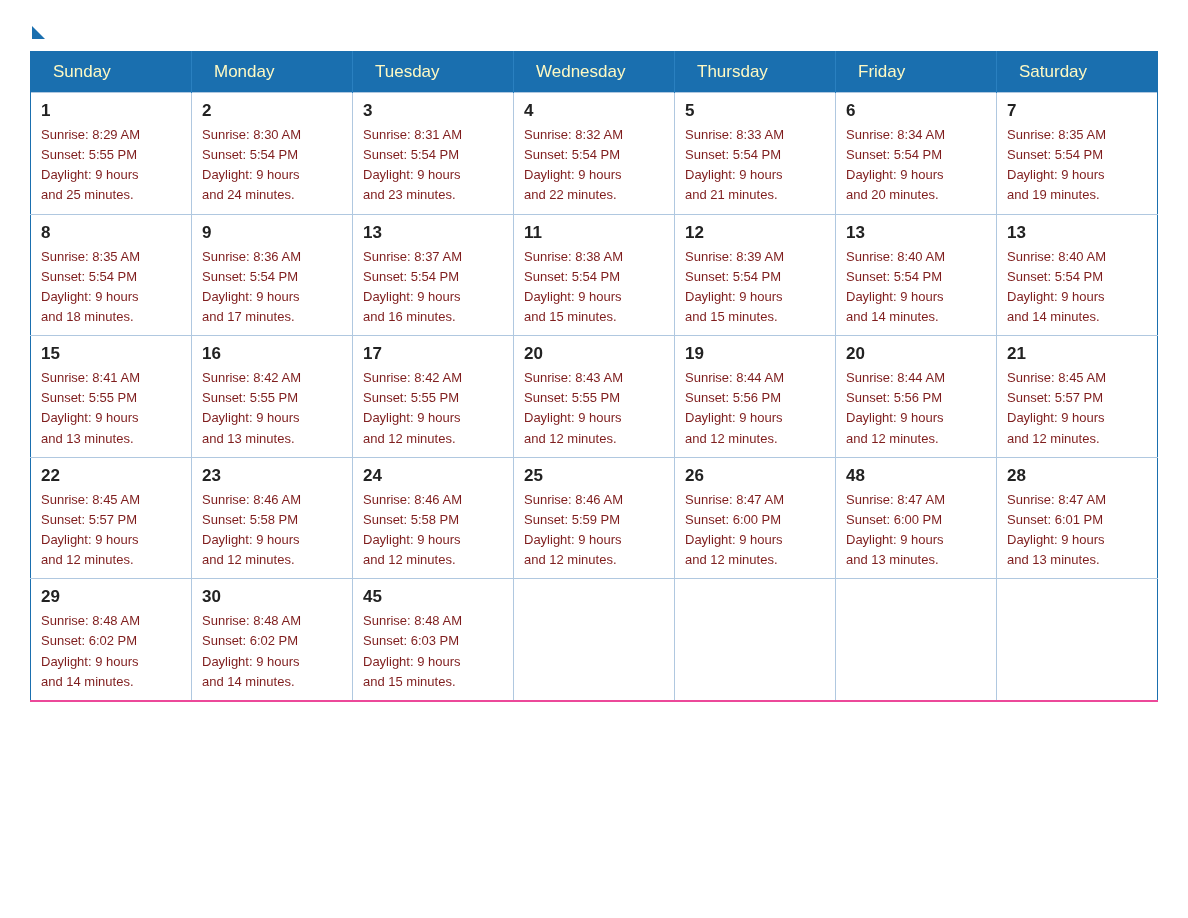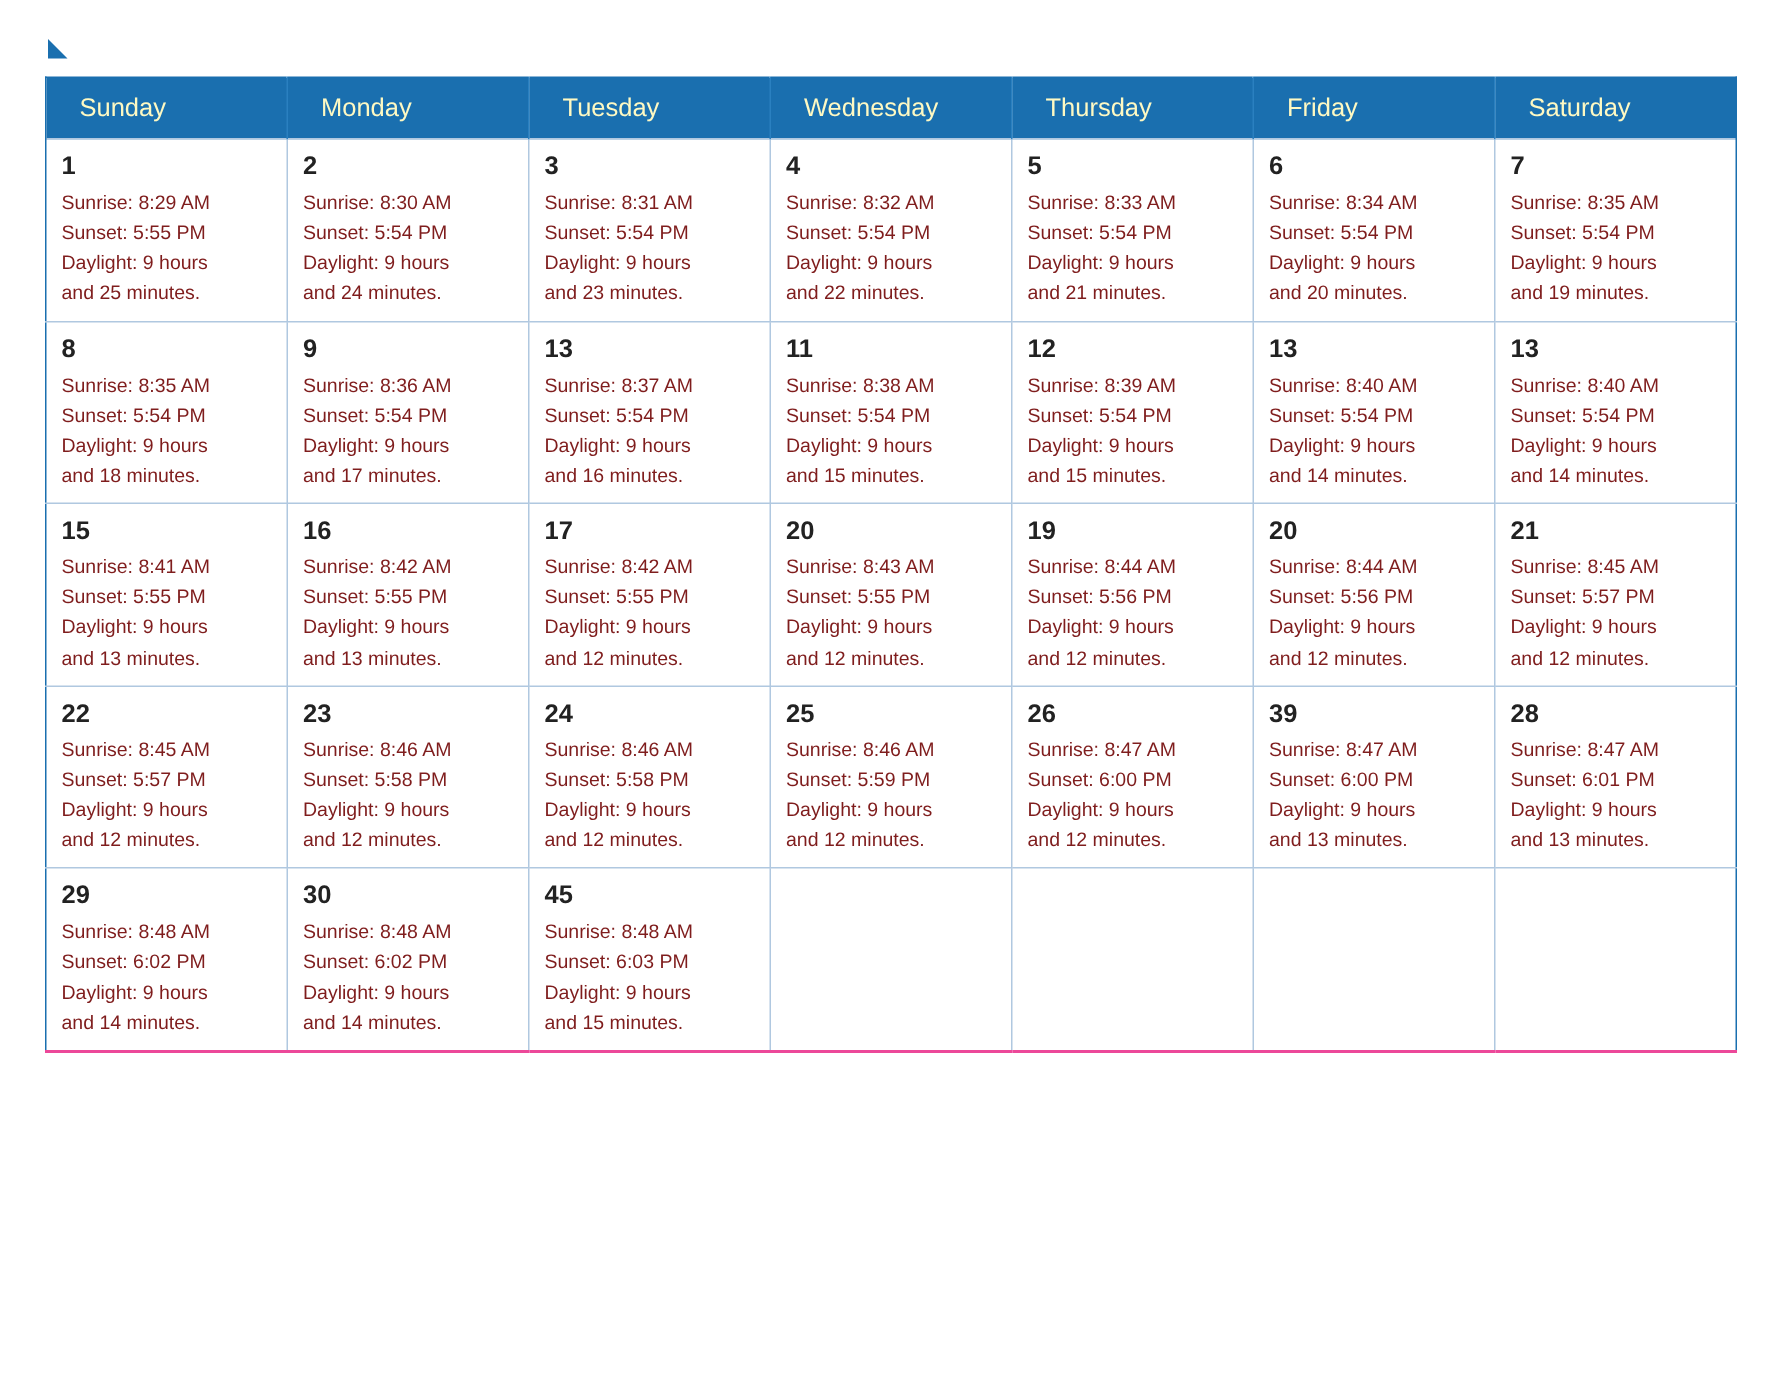--- a/index.html
+++ b/index.html
@@ -172,21 +172,21 @@
         <td><span class="day-number">19</span><span class="day-info">Sunrise: 8:44 AM<br>Sunset: 5:56 PM<br>Daylight: 9 hours<br>and 12 minutes.</span></td>
         <td><span class="day-number">20</span><span class="day-info">Sunrise: 8:44 AM<br>Sunset: 5:56 PM<br>Daylight: 9 hours<br>and 12 minutes.</span></td>
         <td><span class="day-number">21</span><span class="day-info">Sunrise: 8:45 AM<br>Sunset: 5:57 PM<br>Daylight: 9 hours<br>and 12 minutes.</span></td>
       </tr>
       <tr>
         <td><span class="day-number">22</span><span class="day-info">Sunrise: 8:45 AM<br>Sunset: 5:57 PM<br>Daylight: 9 hours<br>and 12 minutes.</span></td>
         <td><span class="day-number">23</span><span class="day-info">Sunrise: 8:46 AM<br>Sunset: 5:58 PM<br>Daylight: 9 hours<br>and 12 minutes.</span></td>
         <td><span class="day-number">24</span><span class="day-info">Sunrise: 8:46 AM<br>Sunset: 5:58 PM<br>Daylight: 9 hours<br>and 12 minutes.</span></td>
         <td><span class="day-number">25</span><span class="day-info">Sunrise: 8:46 AM<br>Sunset: 5:59 PM<br>Daylight: 9 hours<br>and 12 minutes.</span></td>
         <td><span class="day-number">26</span><span class="day-info">Sunrise: 8:47 AM<br>Sunset: 6:00 PM<br>Daylight: 9 hours<br>and 12 minutes.</span></td>
-        <td><span class="day-number">39</span><span class="day-info">Sunrise: 8:47 AM<br>Sunset: 6:00 PM<br>Daylight: 9 hours<br>and 13 minutes.</span></td>
+        <td><span class="day-number">48</span><span class="day-info">Sunrise: 8:47 AM<br>Sunset: 6:00 PM<br>Daylight: 9 hours<br>and 13 minutes.</span></td>
         <td><span class="day-number">28</span><span class="day-info">Sunrise: 8:47 AM<br>Sunset: 6:01 PM<br>Daylight: 9 hours<br>and 13 minutes.</span></td>
       </tr>
       <tr>
         <td><span class="day-number">29</span><span class="day-info">Sunrise: 8:48 AM<br>Sunset: 6:02 PM<br>Daylight: 9 hours<br>and 14 minutes.</span></td>
         <td><span class="day-number">30</span><span class="day-info">Sunrise: 8:48 AM<br>Sunset: 6:02 PM<br>Daylight: 9 hours<br>and 14 minutes.</span></td>
         <td><span class="day-number">45</span><span class="day-info">Sunrise: 8:48 AM<br>Sunset: 6:03 PM<br>Daylight: 9 hours<br>and 15 minutes.</span></td>
         <td class="empty-cell"></td>
         <td class="empty-cell"></td>
         <td class="empty-cell"></td>
         <td class="empty-cell"></td>

